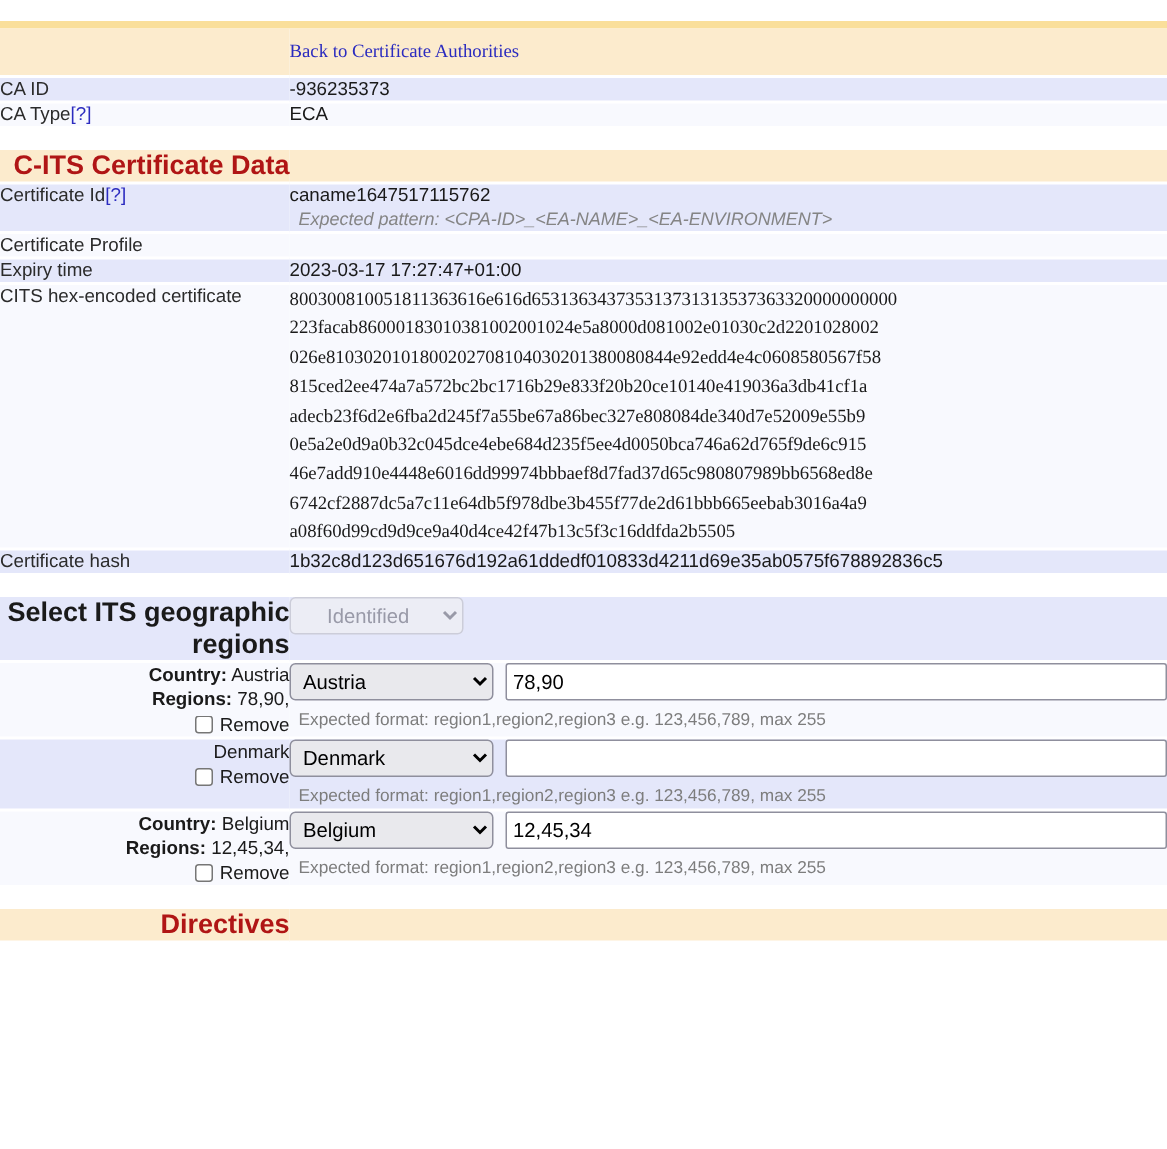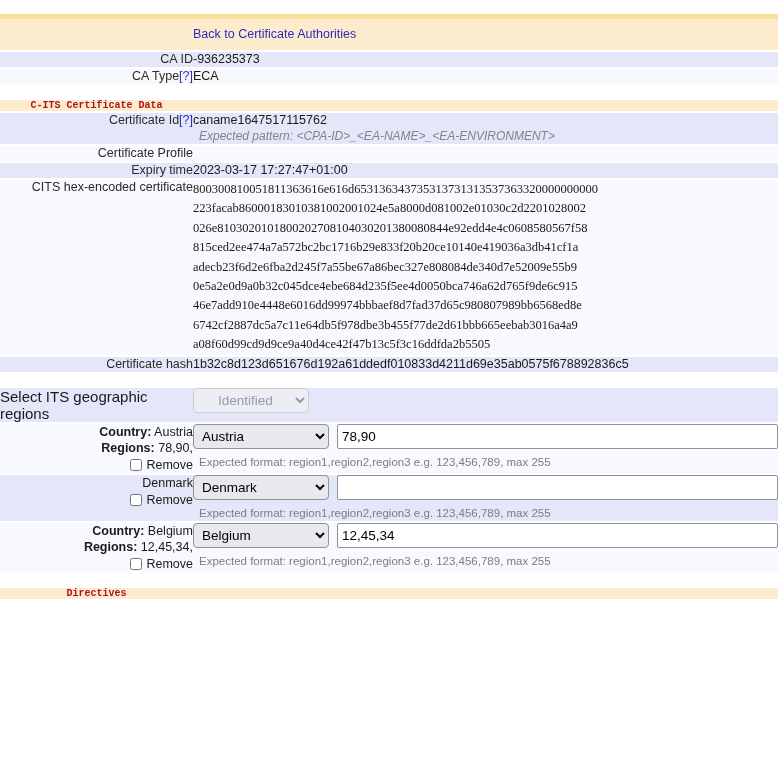--- a/index.html
+++ b/index.html
@@ -44,47 +44,47 @@
 
   
   .tint-head   { background: #fcebcd; }
   .tint-a      { background: #e4e7fa; }
   .tint-b      { background: #f8f9fe; }
 
   .rowline { border-bottom: 2px solid #ffffff; }
 
   
   .lbl {
-    text-align: right;
+    text-align: left;
     padding: 7px 8px 7px 4px;
     color: #2b2b2b;
     font-size: 12.5px;
     line-height: 15px;
   }
   .lbl-head {
-    text-align: center;
+    text-align: right;
     padding: 8px 8px 8px 4px;
     color: #b01515;
     font-weight: bold;
-    font-size: 10px;
-    font-family: Liberation Mono, monospace;
+    font-size: 18px;
   }
   .val {
     padding: 7px 6px 7px 6px;
     font-size: 12.5px;
     line-height: 15px;
     color: #1a1a1a;
   }
   .val.pad-link { padding-top: 8px; padding-bottom: 8px; }
 
   .link {
     color: #2b2bbf;
     text-decoration: none;
     cursor: pointer;
     font-size: 12.5px;
+    font-family: Liberation Serif, serif;
   }
 
   .hint {
     color: #848484;
     font-size: 12px;
     line-height: 16px;
     padding-left: 6px;
     display: block;
     font-style: italic;
   }
@@ -164,23 +164,24 @@
     white-space: nowrap;
     margin-top: 1px;
   }
   .remove-wrap input[type=checkbox] {
     vertical-align: -2px;
     margin: 0 1px 0 0;
     width: 12px;
     height: 12px;
   }
   .sel-title {
+    text-align: right;
     padding: 12px 8px 12px 4px;
-    font-weight: normal;
-    font-size: 15px;
+    font-weight: bold;
+    font-size: 18px;
     color: #1a1a1a;
   }
   .spacer-white { height: 14px; background: #ffffff; }
   .dir-cell-right { background: #fcebcd; }
   .tail-white { height: 22px; background: #ffffff; }
 </style>
 </head>
 <body>
 
 <div class="page">

